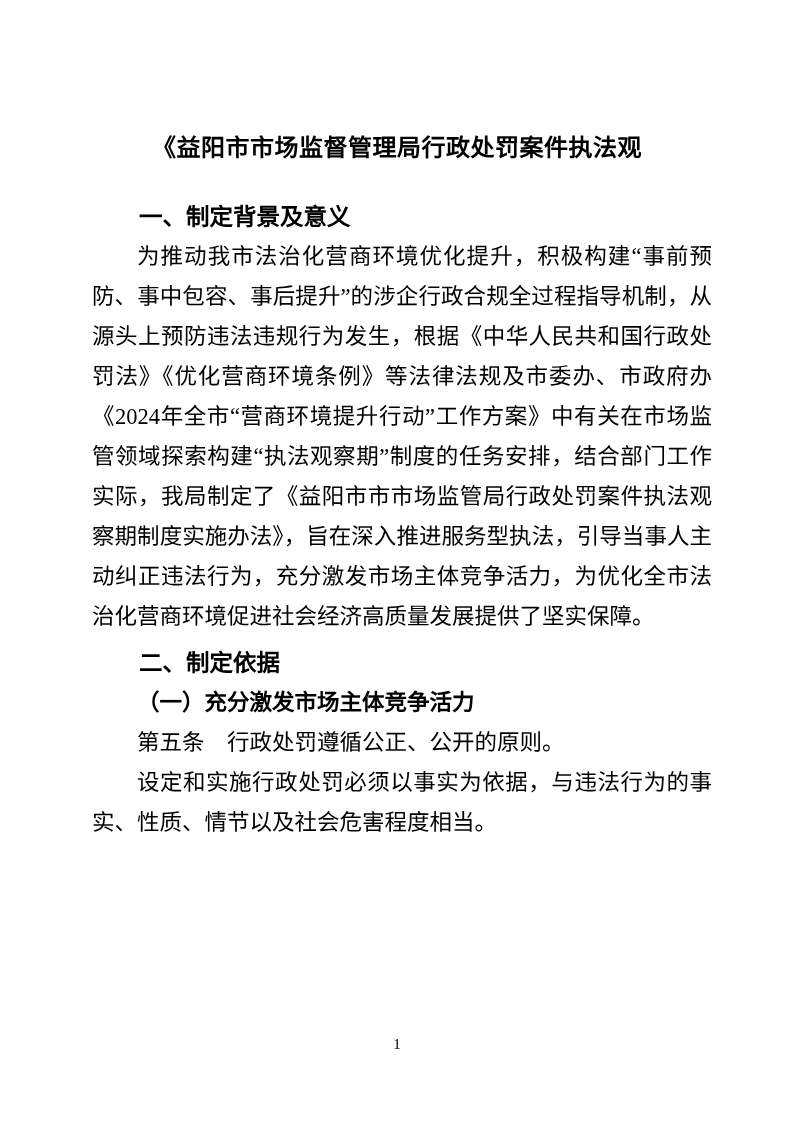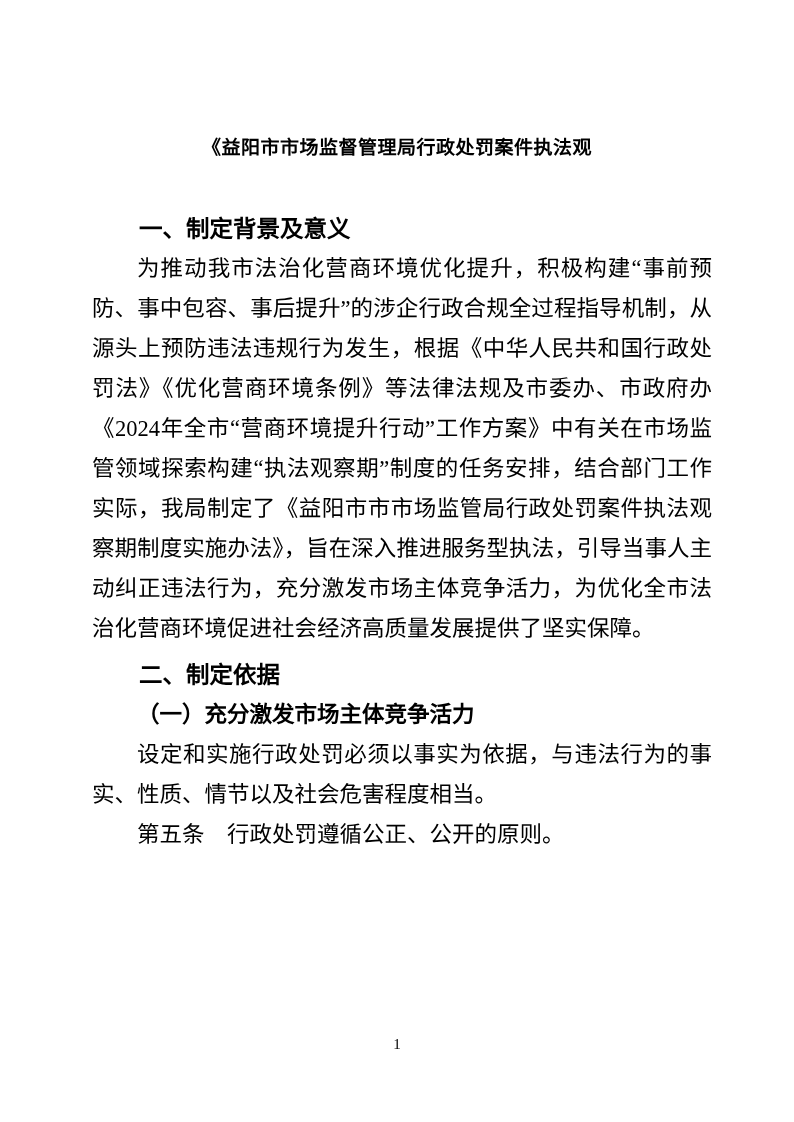--- a/index.html
+++ b/index.html
@@ -14,30 +14,30 @@
     background: #ffffff;
     color: #000000;
     overflow: hidden;
   }
   .doc-title {
     margin: 0;
     padding-top: 126px;
     text-align: center;
     font-family: "Liberation Sans", sans-serif;
     font-weight: 700;
-    font-size: 19px;
+    font-size: 24px;
     line-height: 43px;
     letter-spacing: 0.5px;
     color: #000000;
   }
   .doc-title .title-line {
     display: block;
   }
   .content {
-    margin: 40px 82px 0 92px;
+    margin: 28px 82px 0 92px;
     font-family: "Liberation Serif", serif;
     font-size: 22.5px;
     line-height: 40px;
     text-align: justify;
     color: #000000;
   }
   .content p {
     margin: 0;
     text-indent: 2em;
   }
@@ -75,22 +75,22 @@
   <div class="content">
 
     <p class="h1">一、制定背景及意义</p>
 
     <p class="body-para">为推动我市法治化营商环境优化提升，积极构建“事前预防、事中包容、事后提升”的涉企行政合规全过程指导机制，从源头上预防违法违规行为发生，根据《中华人民共和国行政处罚法》《优化营商环境条例》等法律法规及市委办、市政府办《2024年全市“营商环境提升行动”工作方案》中有关在市场监管领域探索构建“执法观察期”制度的任务安排，结合部门工作实际，我局制定了《益阳市市市场监管局行政处罚案件执法观察期制度实施办法》，旨在深入推进服务型执法，引导当事人主动纠正违法行为，充分激发市场主体竞争活力，为优化全市法治化营商环境促进社会经济高质量发展提供了坚实保障。</p>
 
     <p class="h1 sec2-gap">二、制定依据</p>
 
     <p class="h2">（一）充分激发市场主体竞争活力</p>
 
+    <p class="body-para">第五条　行政处罚遵循公正、公开的原则。</p>
+
     <p class="body-para">设定和实施行政处罚必须以事实为依据，与违法行为的事实、性质、情节以及社会危害程度相当。</p>
-
-    <p class="body-para">第五条　行政处罚遵循公正、公开的原则。</p>
 
 
   </div>
 
   <div class="page-number">1</div>
 
 </div>
 
 </body></html>

